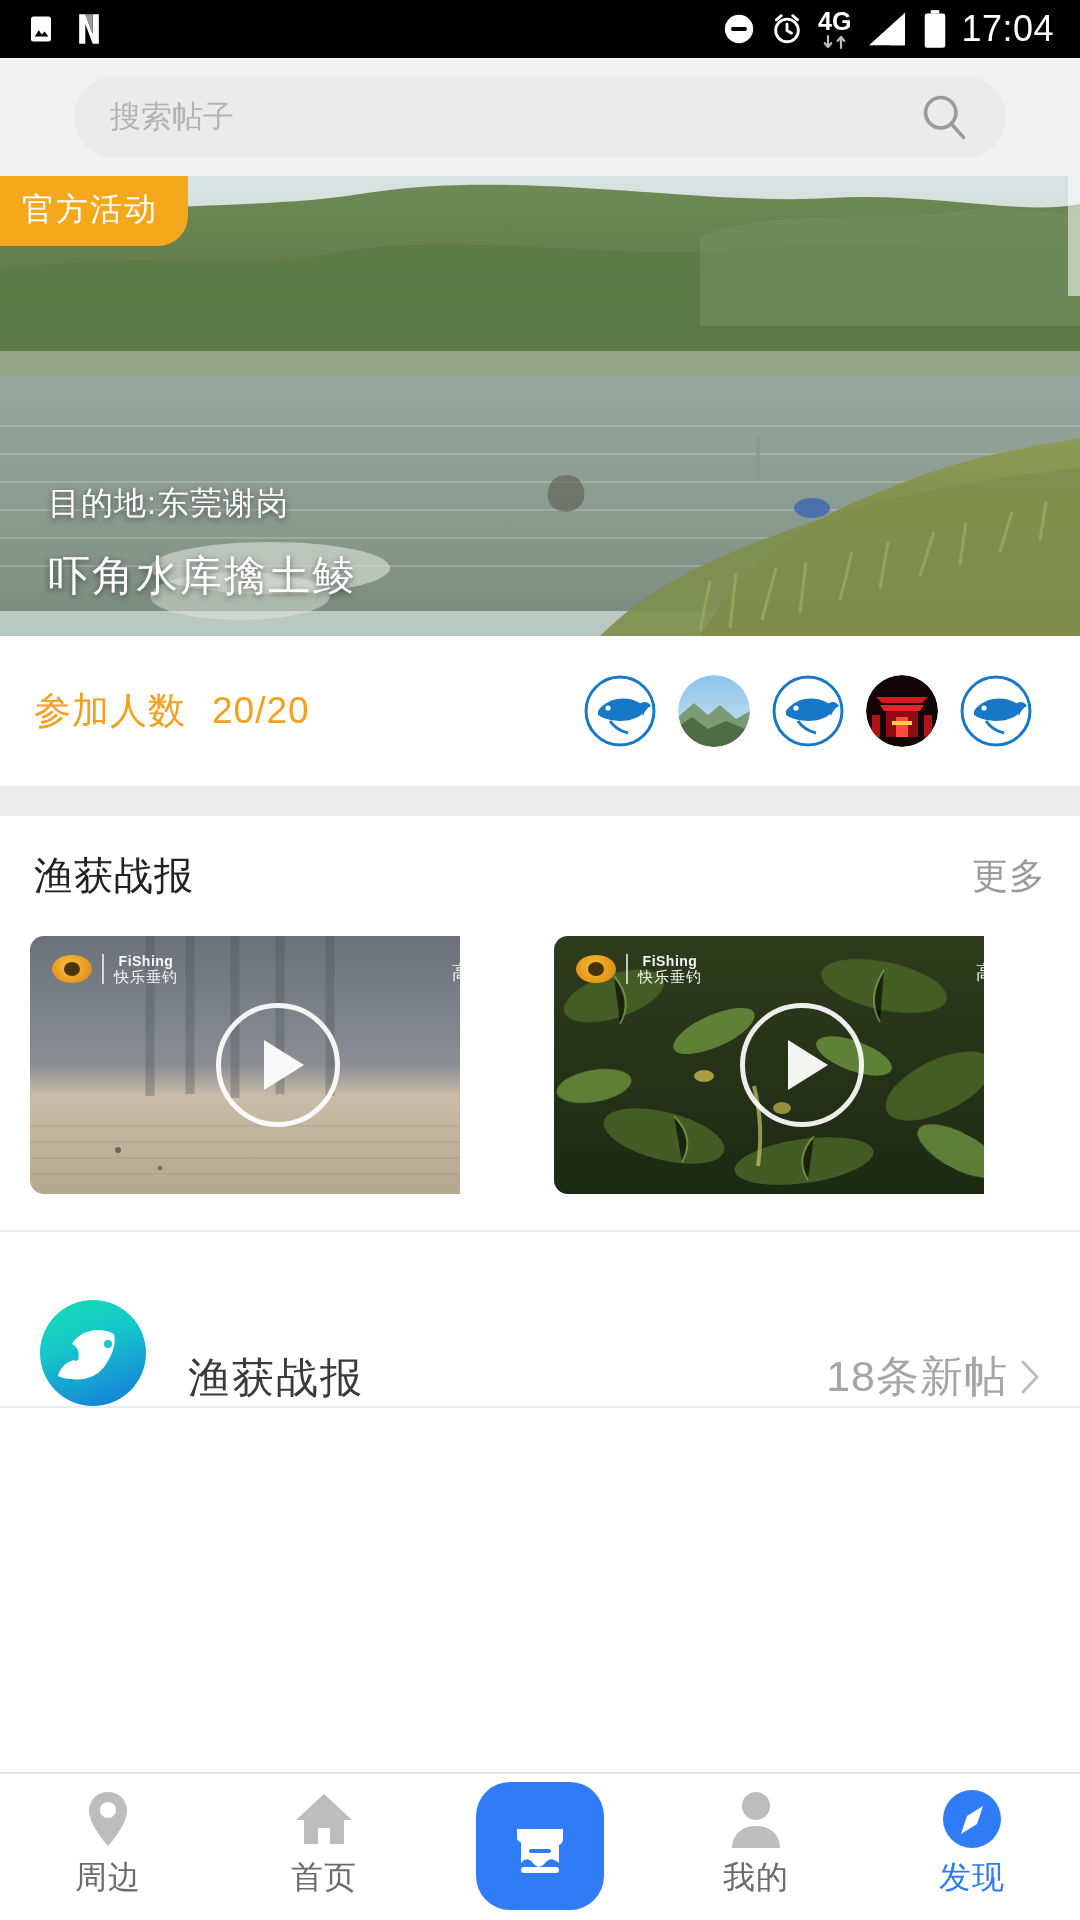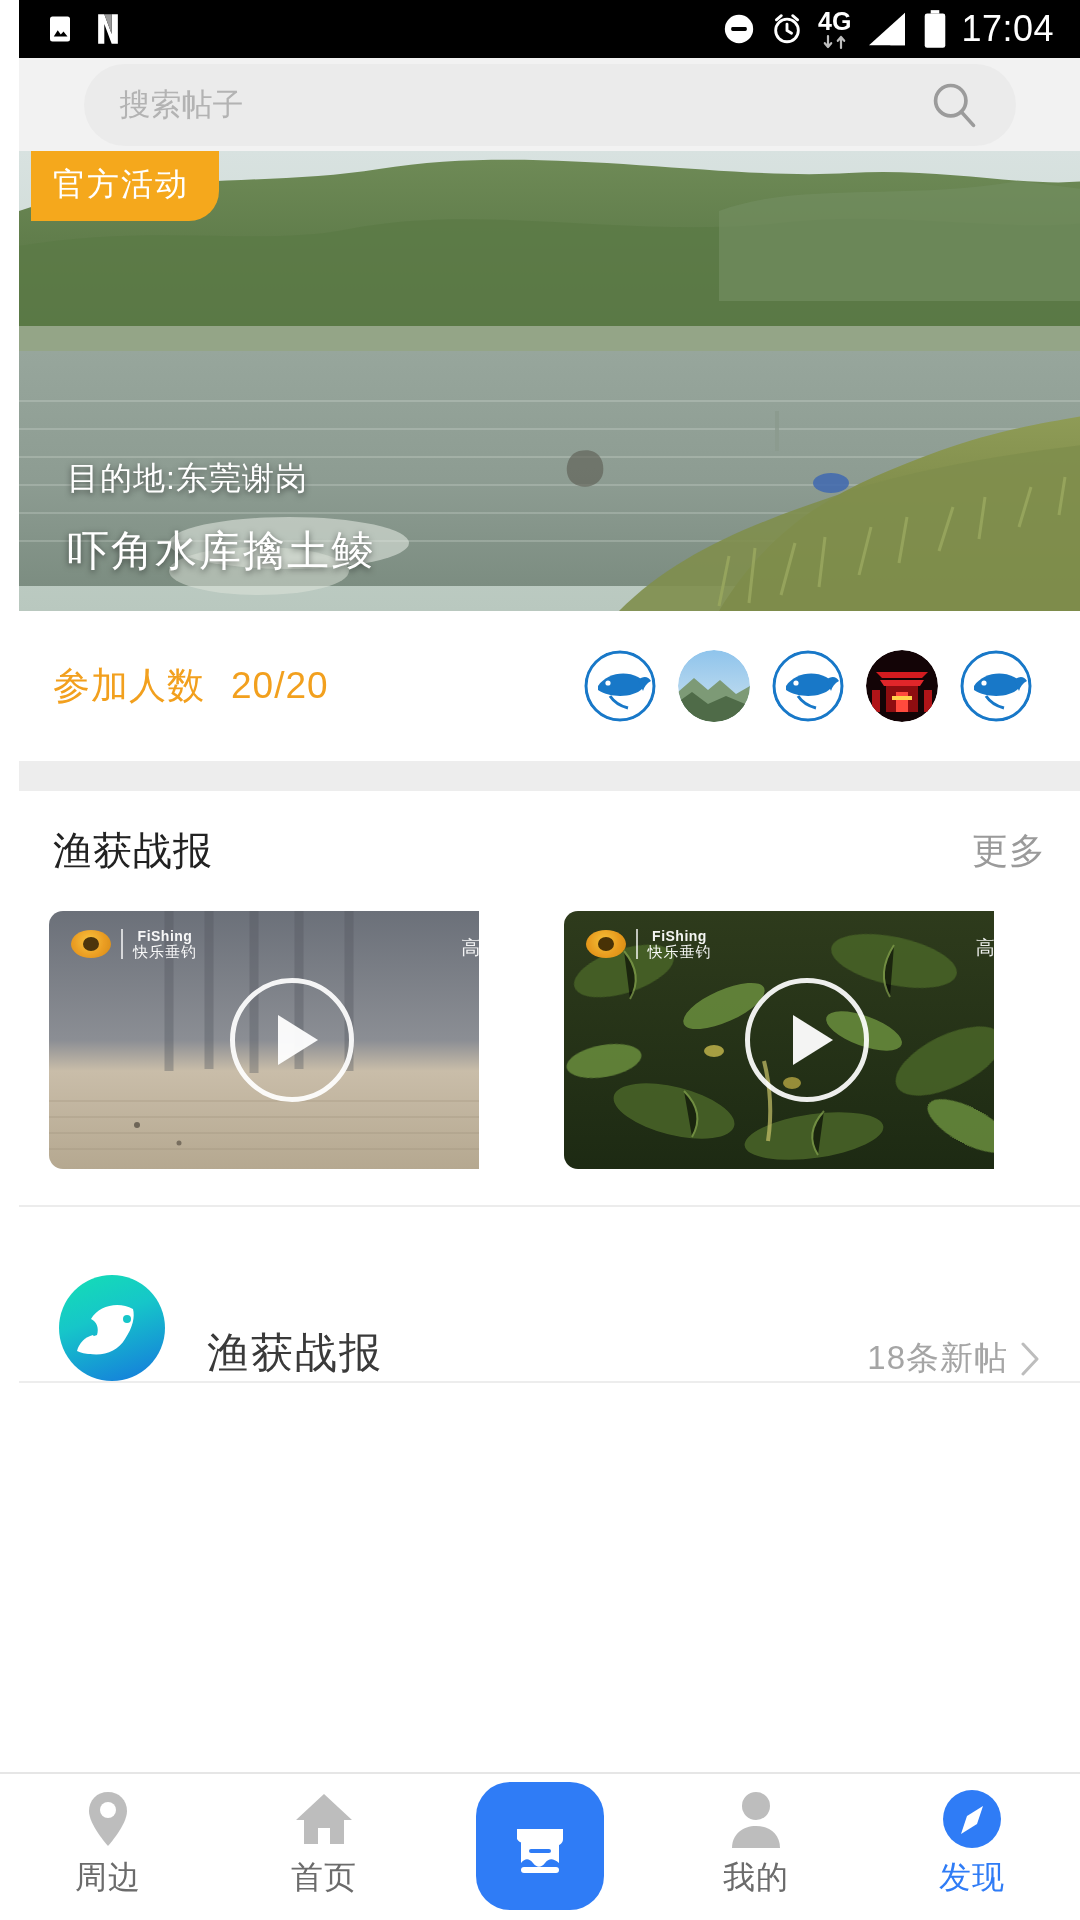--- a/index.html
+++ b/index.html
@@ -2,54 +2,53 @@
 <html><head>
 <meta charset="utf-8">
 <style>
   * { margin:0; padding:0; box-sizing:border-box; }
   html, body {
     width:1080px; height:1920px;
     background:#ffffff;
     font-family:"Liberation Sans","DejaVu Sans",sans-serif;
     overflow:hidden;
   }
-  .phone { position:relative; width:1080px; height:1920px; background:#ffffff;padding-left:19px; }
+  .phone { position:relative; width:1080px; height:1920px; background:#ffffff; }
 
   
   .statusbar {
     position:relative; height:58px; background:#000;
     display:flex; align-items:center; padding:0 26px;
   }
   .sb-left { display:flex; align-items:center; gap:18px; }
   .sb-right { margin-left:auto; display:flex; align-items:center; gap:14px; }
   .sb-ico { display:block; }
   .sb-time { color:#fff; font-size:36px; letter-spacing:0.5px; font-weight:400; }
 
   
   .searchwrap {
-    height:93px; background:#f2f2f2;
+    height:118px; background:#f2f2f2;
     display:flex; align-items:center; justify-content:center;
   }
   .searchbar {
     width:932px; height:82px; background:#ebebeb; border-radius:41px;
     display:flex; align-items:center; padding:0 36px;
   }
   .search-ph { color:#b3b3b3; font-size:31px; flex:1; }
   .search-ico { width:52px; height:52px; }
 
   
   .banner { position:relative; width:1080px; height:460px; overflow:hidden; }
   .banner-img { position:absolute; inset:0; }
   .badge {
     position:absolute; left:0; top:0;
     background:#f5a81c; color:#fff;
     font-size:32px; padding:12px 30px 14px 22px;
     border-bottom-right-radius:30px;
     letter-spacing:2px;
-    margin-left:12px;
   }
   .banner-txt { position:absolute; left:48px; bottom:32px; text-shadow:0 2px 6px rgba(0,0,0,.55); }
   .banner-sub { color:#fff; font-size:32px; margin-bottom:22px; letter-spacing:1px; }
   .banner-title { color:#fff; font-size:42px; letter-spacing:2px; }
   .banner-scroll {
     position:absolute; right:0; top:0; width:12px; height:120px;
     background:rgba(255,255,255,.55);
   }
 
   
@@ -103,21 +102,21 @@
   .listsec { background:#fff; border-top:2px solid #ececec; }
   .lrow {
     height:176px; display:flex; align-items:flex-end; padding:0 40px;
     border-bottom:2px solid #ededed;
   }
   .lico { width:106px; height:106px; border-radius:50%; position:relative; flex:0 0 auto; }
   .lico-fish { background:linear-gradient(160deg,#14dfb4 0%,#16c6c9 40%,#1577dd 100%); }
   .lico-book { background:linear-gradient(170deg,#b7a9f5 0%,#9d8cf0 50%,#8f79ee 100%); }
   .ltext { margin-left:42px; font-size:42px; color:#3a3a3a; letter-spacing:2px; }
   .lright { margin-left:auto; display:flex; align-items:center; gap:12px; }
-  .lcount { font-size:33px; color:#a5a5a5; letter-spacing:1px; }
+  .lcount { font-size:43px; color:#a5a5a5; letter-spacing:1px; }
   .chev { width:20px; height:34px; }
 
   
   .tabbar {
     position:absolute; left:0; bottom:0; width:1080px; height:148px;
     background:#fff; border-top:2px solid #e6e6e6;
     display:flex; align-items:flex-start;
   }
   .tab { flex:1; display:flex; flex-direction:column; align-items:center; padding-top:14px; }
   .tab-ico { height:62px; display:flex; align-items:center; justify-content:center; }

